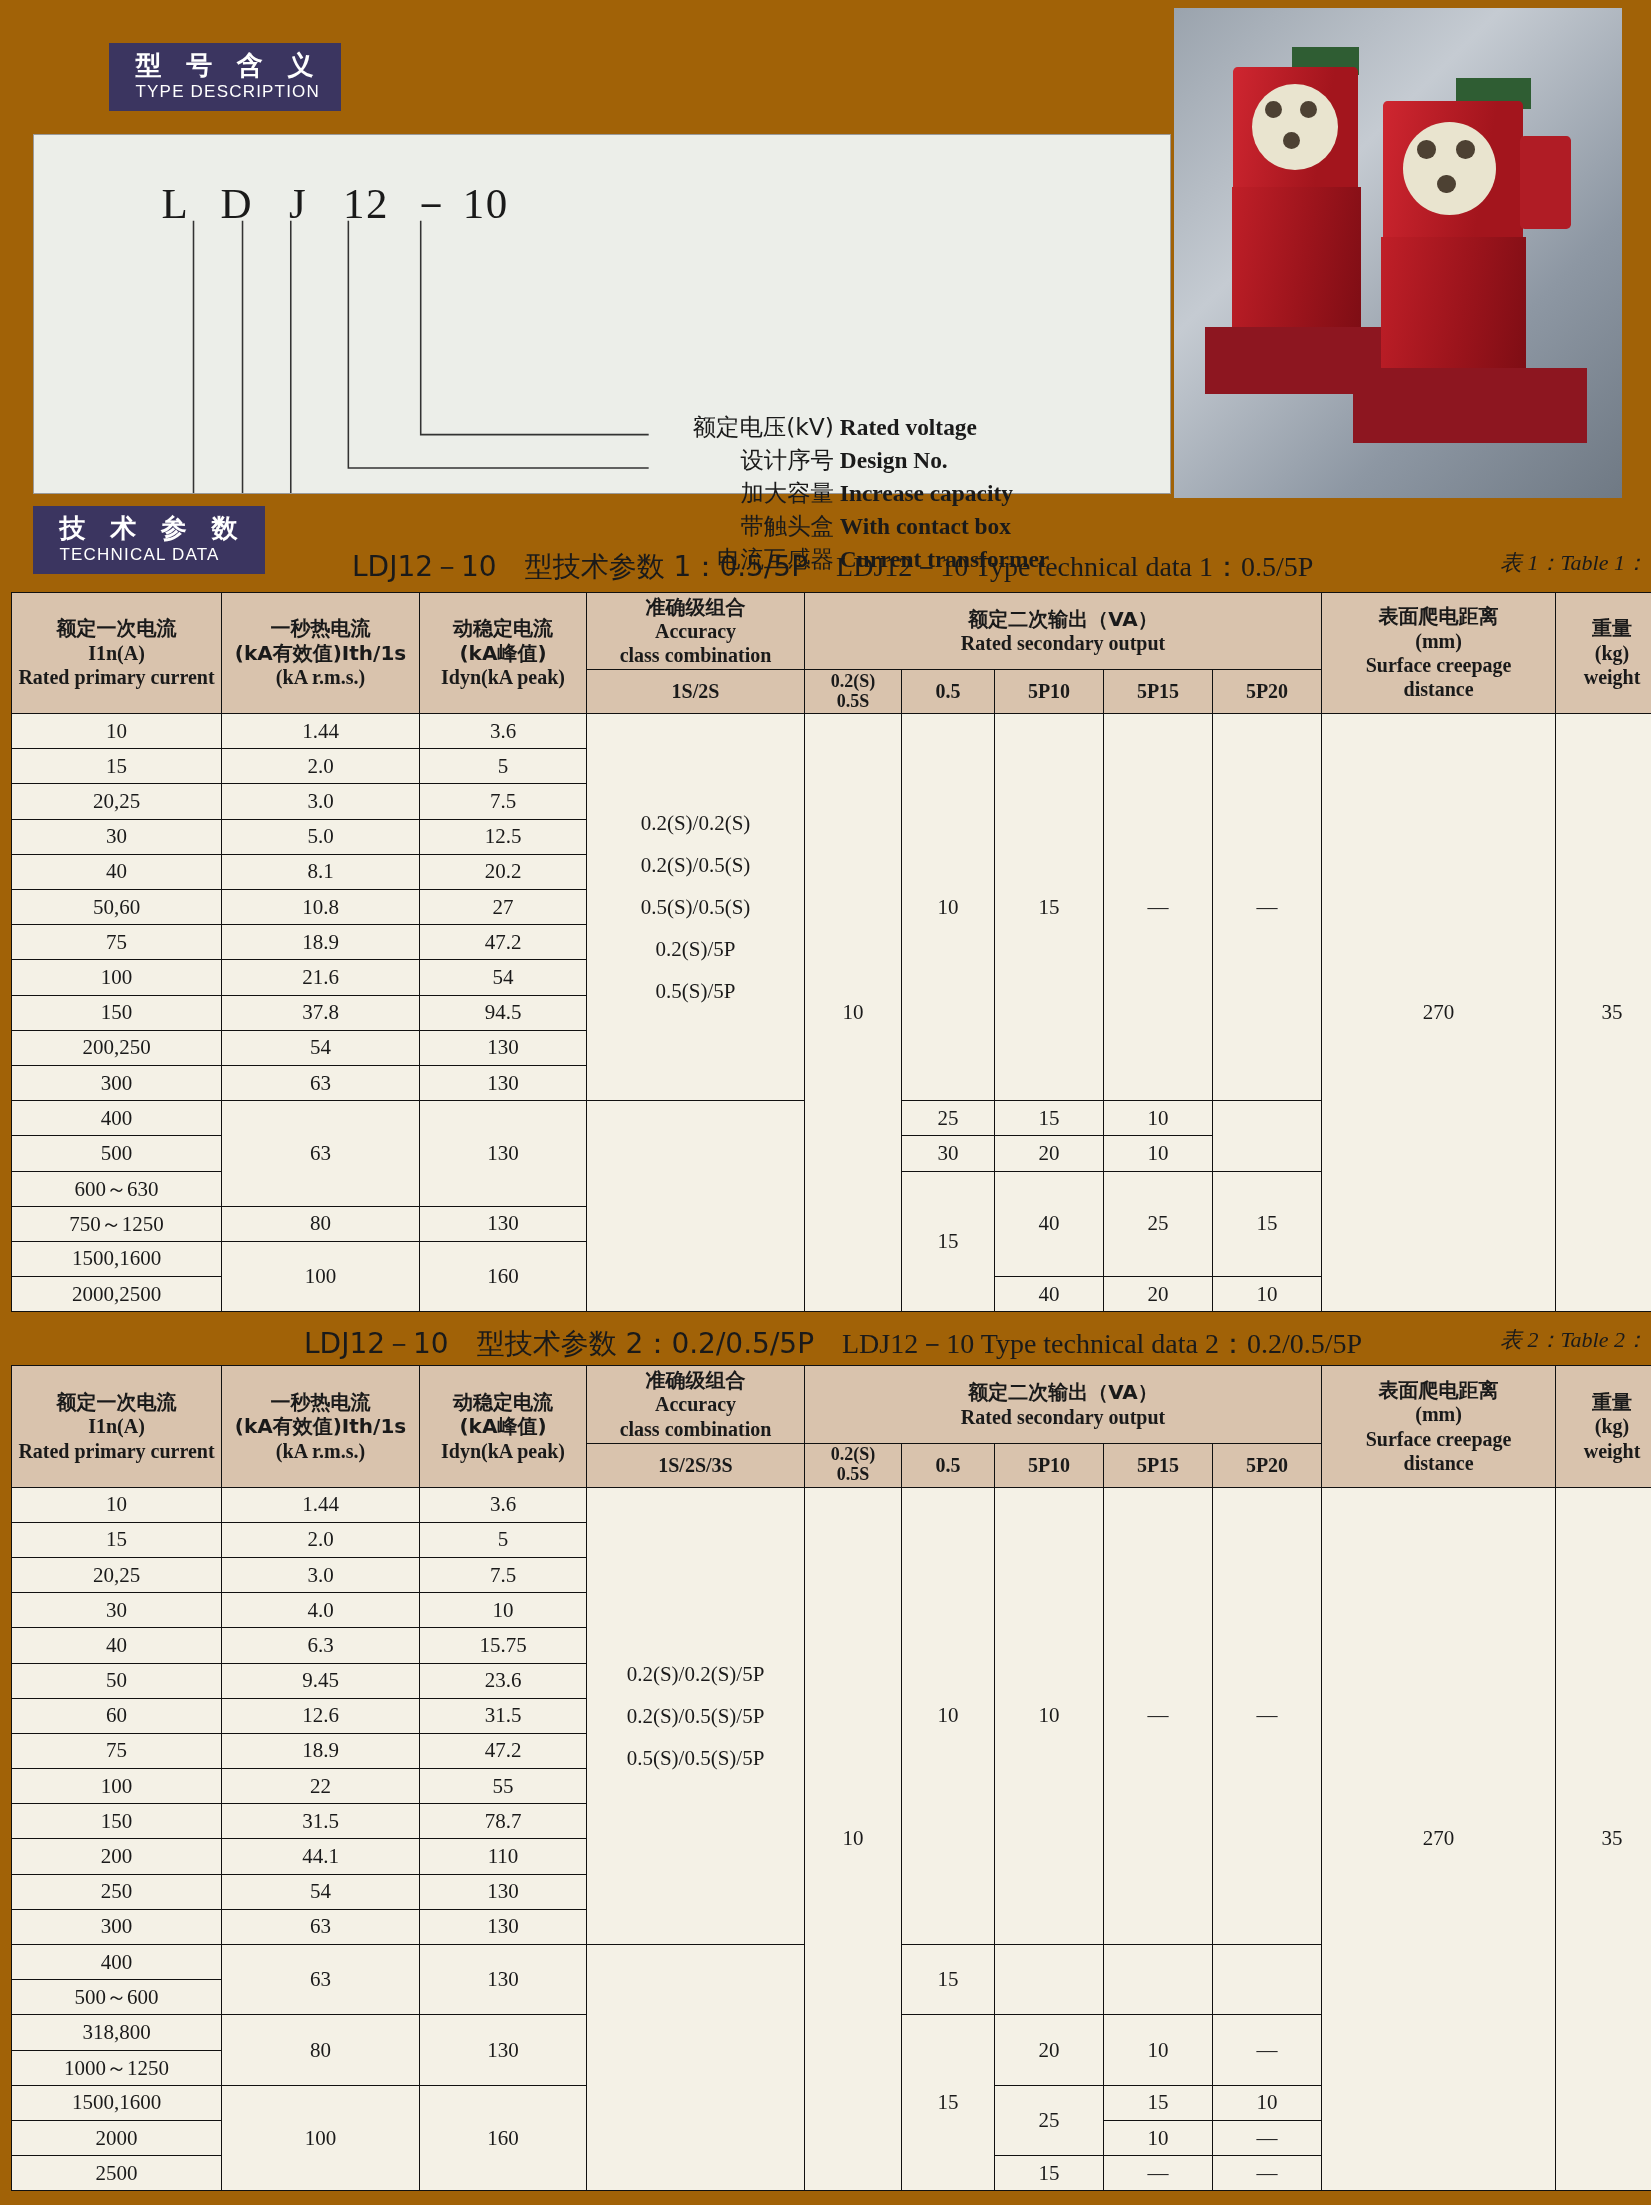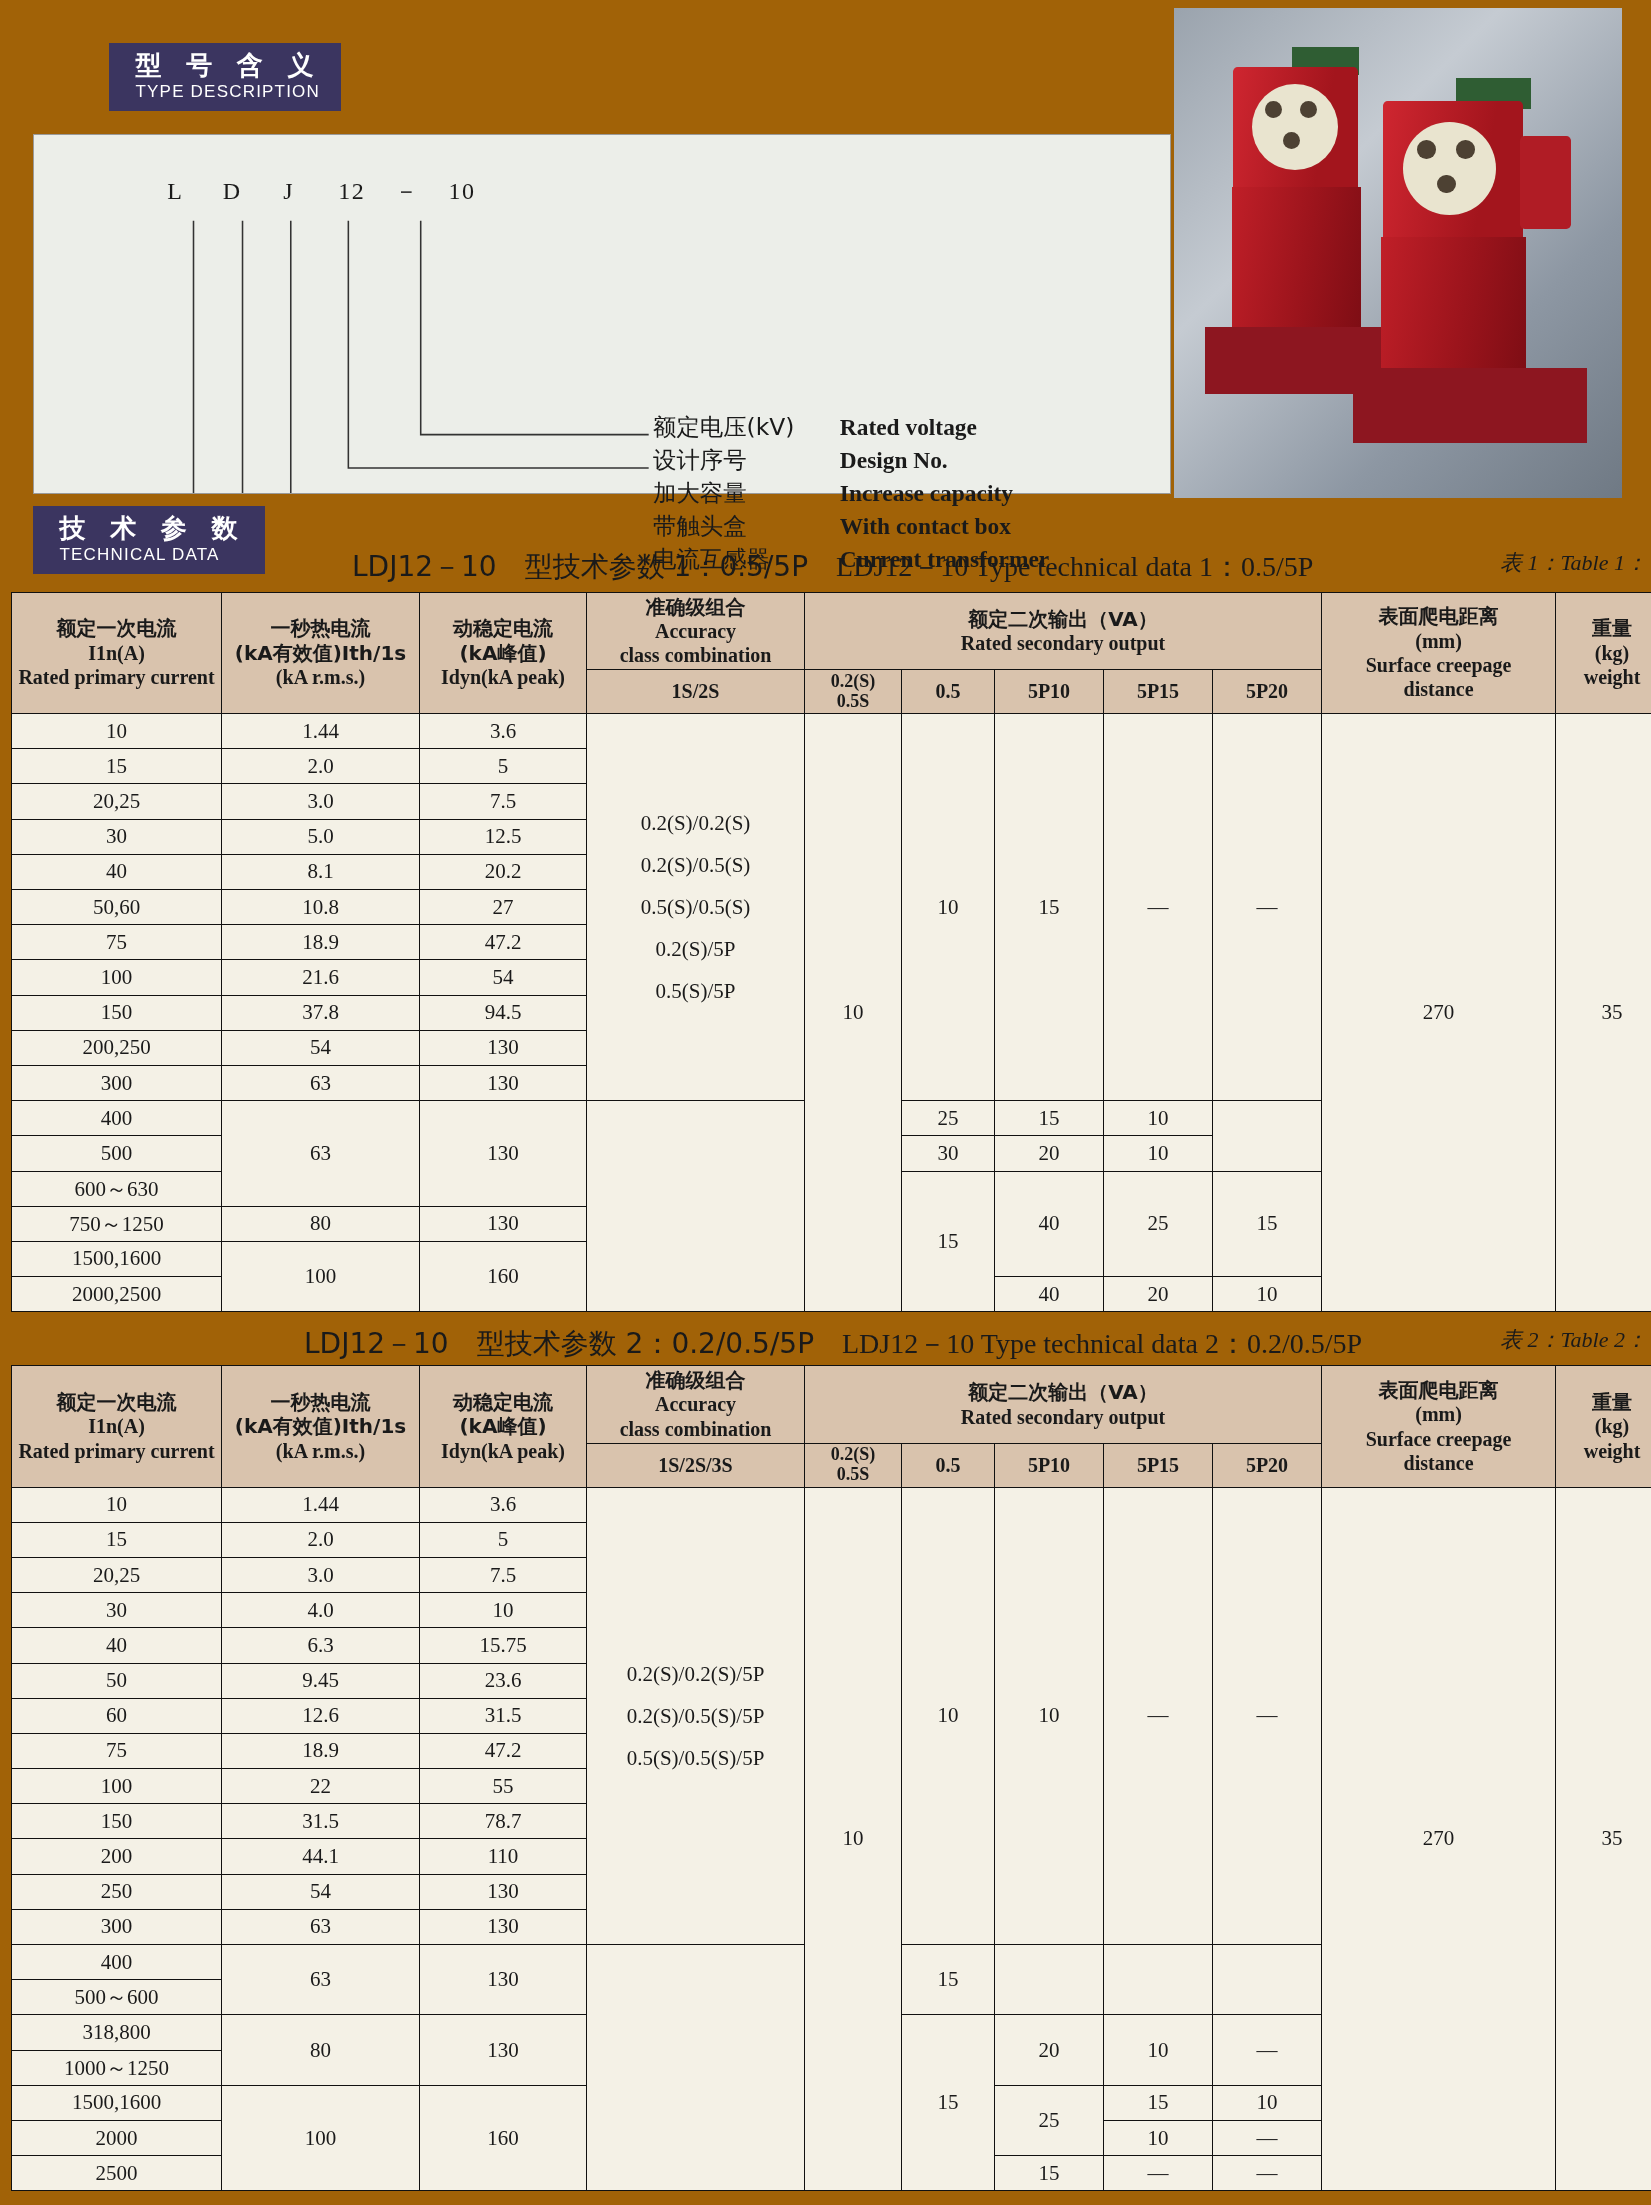--- a/index.html
+++ b/index.html
@@ -9,27 +9,27 @@
   
   .banner{background:#3b3560;color:#fff;display:inline-block;padding:7.8px 20px 9.3px 26.5px;}
   .banner .cn{font-family:"DejaVu Sans", sans-serif;font-size:26px;font-weight:bold;letter-spacing:7.8px;line-height:1.15;}
   .banner .en{font-family:"Liberation Sans", sans-serif;font-size:17px;letter-spacing:1.2px;line-height:1.15;margin-top:1.6px;}
 
   #type-banner{margin:43px 0 0 61px;}
   #tech-banner{margin:0 0 8px 33px;}
 
   
   .type-box{position:absolute;left:33px;top:134px;width:1136px;height:358px;border:1.6px solid #9a9a9a;background:#eceee9;}
-  .type-letters{position:absolute;left:117px;top:40px;font-family:"Liberation Serif",serif;font-size:24px;letter-spacing:1.6px;}
+  .type-letters{position:absolute;left:117px;top:40px;font-family:"Liberation Serif",serif;font-size:43px;letter-spacing:1.6px;}
   .type-letters span{display:inline-block;}
   .ll{width:49px;text-align:center;}
   .lead-wrap{position:absolute;left:0;top:0;width:100%;height:100%;}
   .desc-list{position:absolute;left:619px;top:276px;}
   .desc-row{height:33px;line-height:33px;font-size:23.4px;white-space:nowrap;}
-  .desc-row .cn{font-family:"DejaVu Sans",sans-serif;display:inline-block;width:181px;}
+  .desc-row .cn{font-family:"DejaVu Sans",sans-serif;display:inline-block;width:181px;text-align:right;}
   .desc-row .en{font-family:"Liberation Serif",serif;font-weight:bold;}
 
   
   .photo{position:absolute;left:1174px;top:7.8px;width:448px;height:490px;
          background:linear-gradient(135deg,#9aa3ad 0%,#c5cbd2 35%,#8d97a3 70%,#6f7984 100%);
          overflow:hidden;}
   .ct{position:absolute;}
   .ct .base{position:absolute;background:#8d1620;}
   .ct .body{position:absolute;background:linear-gradient(100deg,#c01f28 0%,#9c141c 55%,#7d0d14 100%);}
   .ct .head{position:absolute;background:linear-gradient(100deg,#cf2630 0%,#a3151d 70%);border-radius:4.7px;}

